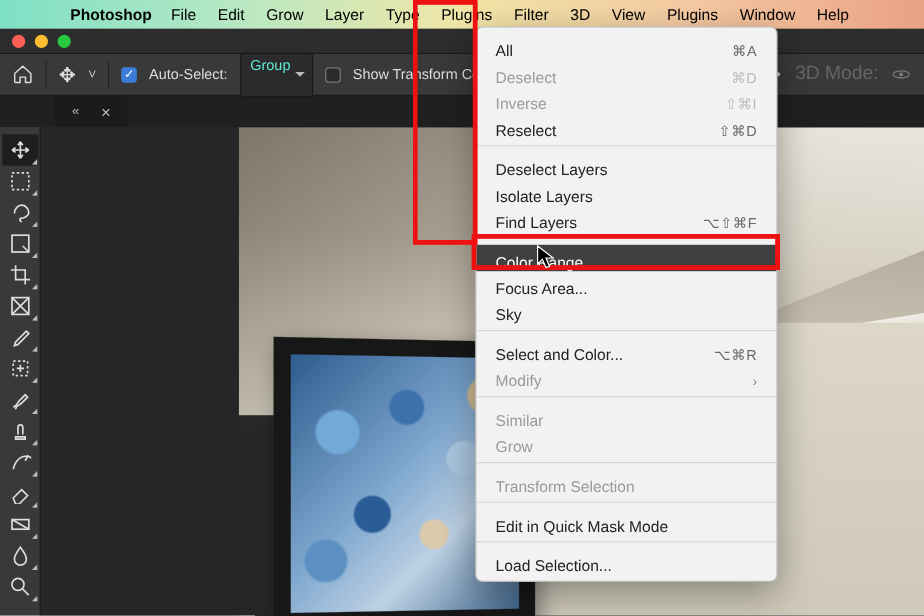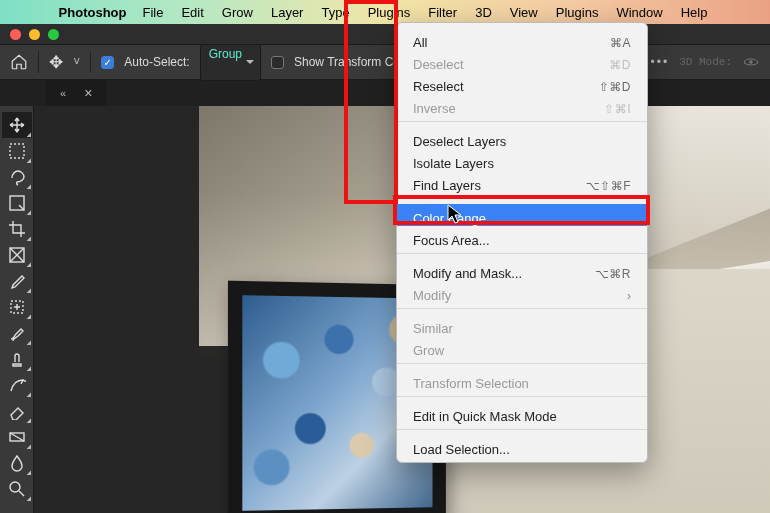--- a/index.html
+++ b/index.html
@@ -18,21 +18,21 @@
   .optionsbar{height:36px;background:#393939;border-top:1px solid #1b1b1b;border-bottom:1px solid #1b1b1b;display:flex;align-items:center;color:#ddd;font-size:12px;padding:0 10px;gap:10px;}
   .homeico{width:18px;height:18px;display:flex;align-items:center;justify-content:center;}
   .moveico{font-size:17px;color:#ddd;}
   .sep{width:1px;height:22px;background:#222;}
   .chk{width:13px;height:13px;border:1px solid #777;border-radius:3px;display:inline-flex;align-items:center;justify-content:center;background:#2b2b2b;}
   .chk.on{background:#3b7dd8;border-color:#3b7dd8;color:#fff;font-size:10px;}
   .pill{background:#2b2b2b;border:1px solid #1a1a1a;border-radius:3px;padding:2px 18px 19px 8px;position:relative;color:#5eead4;}
   .pill::after{content:"";position:absolute;right:6px;top:50%;width:0;height:0;border-left:4px solid transparent;border-right:4px solid transparent;border-top:4px solid #bbb;transform:translateY(-50%);}
   .optionsbar .right{margin-left:auto;display:flex;align-items:center;gap:10px;}
   .dots{color:#bbb;letter-spacing:2px;}
-  .mode3d{color:#666;font-size:11px;font-family:Liberation Mono, monospace;}
+  .mode3d{color:#666;font-size:16px;}
   .swirl{width:18px;height:18px;color:#666;}
   
   .doctabs{height:26px;background:#202020;display:flex;align-items:center;color:#ddd;font-size:12px;padding-left:46px;}
   .doctab{display:flex;align-items:center;gap:10px;padding:0 14px;height:100%;background:#1b1b1b;}
   .doctab .x{color:#bbb;font-size:14px;margin-left:8px;}
   
   .workspace{position:absolute;top:82px;left:0;right:0;bottom:0;display:flex;}
   .toolcol{width:34px;background:#393939;border-right:1px solid #1a1a1a;display:flex;flex-direction:column;align-items:center;padding-top:6px;gap:0;}
   .toolbtn{width:30px;height:26px;display:flex;align-items:center;justify-content:center;color:#ddd;position:relative;}
   .toolbtn.sel{background:#1e1e1e;}
@@ -54,21 +54,21 @@
       radial-gradient(circle at 35% 62%,#2c5f99 0 8%,transparent 9%),
       radial-gradient(circle at 62% 70%,#d7c7a8 0 6%,transparent 7%),
       radial-gradient(circle at 15% 80%,#5b90c2 0 7%,transparent 8%),
       radial-gradient(circle at 85% 15%,#c9b78f 0 6%,transparent 7%),
       linear-gradient(135deg,#2f5e90,#7ba4cc 45%,#b9cde0 70%,#42688f);
       filter:contrast(1.05) saturate(.95);}
   
   .dropdown{position:absolute;top:22px;left:396px;width:252px;background:#f2f2f2;border:1px solid #bcbcbc;border-radius:6px;box-shadow:0 10px 30px rgba(0,0,0,.35);padding:5px 0;font-size:13px;color:#222;z-index:20;}
   .dd-row{display:flex;align-items:flex-end;justify-content:space-between;height:22px;padding:0 16px;}
   .dd-row.disabled{color:#9a9a9a;}
-  .dd-row.hl{background:#3b82f6;color:#fff;}
+  .dd-row.hl{background:#404040;color:#fff;}
   .dd-row .sc{color:#6a6a6a;font-size:12px;letter-spacing:.5px;}
   .dd-row.disabled .sc{color:#bdbdbd;}
   .dd-row .sub{color:#888;font-size:12px;}
   .dd-sep{height:1px;background:#d7d7d7;margin:5px 0;}
   .cursor{position:absolute;pointer-events:none;z-index:50;}
   
   .redbox{position:absolute;border:4px solid #e11;z-index:30;pointer-events:none;}
 </style>
 </head>
 <body>
@@ -249,49 +249,52 @@
 
 <div class="dropdown" id="dropdown">
       <div class="dd-row">
         <span>All</span>
         <span class="sc">⌘A</span>
       </div>
       <div class="dd-row disabled">
         <span>Deselect</span>
         <span class="sc">⌘D</span>
       </div>
+      <div class="dd-row disabled">
+        <span>Inverse</span>
+        <span class="sc">⇧⌘I</span>
+      </div>
       <div class="dd-row">
         <span>Reselect</span>
         <span class="sc">⇧⌘D</span>
       </div>
-      <div class="dd-row disabled">
-        <span>Inverse</span>
-        <span class="sc">⇧⌘I</span>
-      </div>
       <div class="dd-sep"></div>
       <div class="dd-row">
         <span>Deselect Layers</span>
       </div>
       <div class="dd-row">
         <span>Isolate Layers</span>
       </div>
       <div class="dd-row">
         <span>Find Layers</span>
         <span class="sc">⌥⇧⌘F</span>
       </div>
       <div class="dd-sep"></div>
       <div class="dd-row hl">
         <span>Color Range...</span>
       </div>
       <div class="dd-row">
         <span>Focus Area...</span>
       </div>
-      <div class="dd-sep"></div>
-      <div class="dd-row">
-        <span>Modify and Mask...</span>
+      <div class="dd-row">
+        <span>Sky</span>
+      </div>
+      <div class="dd-sep"></div>
+      <div class="dd-row">
+        <span>Select and Color...</span>
         <span class="sc">⌥⌘R</span>
       </div>
       <div class="dd-row disabled">
         <span>Modify</span>
         <span class="sub">›</span>
       </div>
       <div class="dd-sep"></div>
       <div class="dd-row disabled">
         <span>Similar</span>
       </div>

